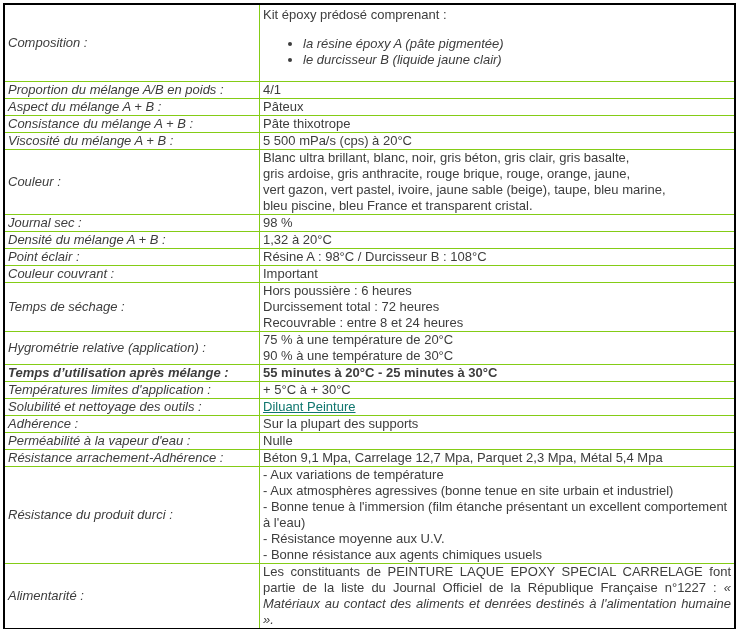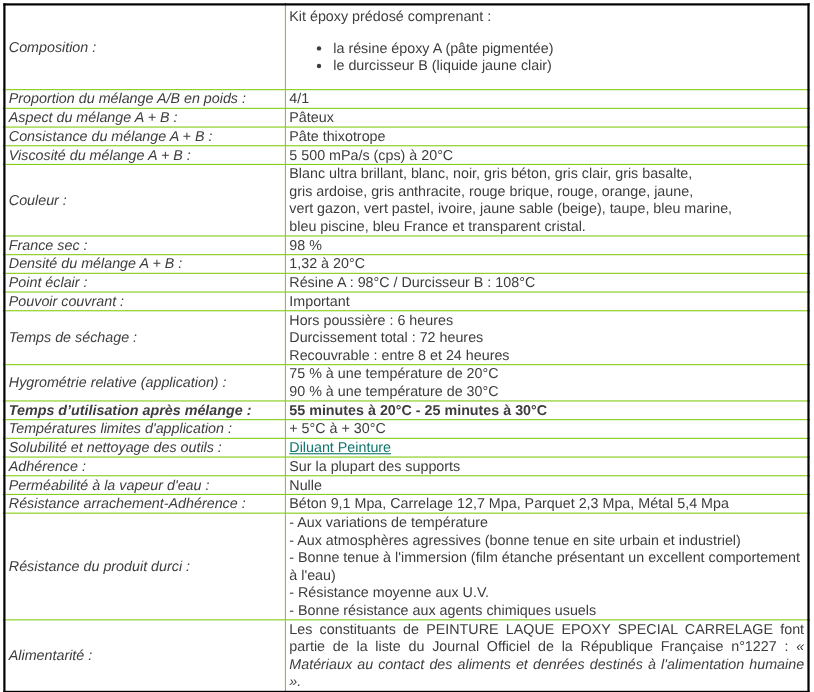--- a/index.html
+++ b/index.html
@@ -39,20 +39,21 @@
     font-weight: 700;
   }
   td.value-cell a {
     color: #0f766e;
     text-decoration: underline;
     cursor: pointer;
   }
   td.value-cell ul {
     margin: 13px 0;
     padding-left: 40px;
+    font-style: italic;
   }
   td.value-cell ul li {
     line-height: 16px;
   }
   td.value-cell .intro {
     margin: 0;
     padding-top: 2px;
   }
   td.justify {
     text-align: justify;
@@ -88,33 +89,33 @@
         </tr>
         <tr>
           <td class="label-cell">Viscosité du mélange A + B :</td>
           <td class="value-cell">5 500 mPa/s (cps) à 20°C</td>
         </tr>
         <tr>
           <td class="label-cell">Couleur :</td>
           <td class="value-cell"><span>Blanc ultra brillant, blanc, noir, gris béton, gris clair, gris basalte,</span><br><span>gris ardoise, gris anthracite, rouge brique, rouge, orange, jaune,</span><br><span>vert gazon, vert pastel, ivoire, jaune sable (beige), taupe, bleu marine,</span><br><span>bleu piscine, bleu France et transparent cristal.</span></td>
         </tr>
         <tr>
-          <td class="label-cell">France sec :</td>
+          <td class="label-cell">Journal sec :</td>
           <td class="value-cell">98 %</td>
         </tr>
         <tr>
           <td class="label-cell">Densité du mélange A + B :</td>
           <td class="value-cell">1,32 à 20°C</td>
         </tr>
         <tr>
           <td class="label-cell">Point éclair :</td>
           <td class="value-cell">Résine A : 98°C / Durcisseur B : 108°C</td>
         </tr>
         <tr>
-          <td class="label-cell">Pouvoir couvrant :</td>
+          <td class="label-cell">Couleur couvrant :</td>
           <td class="value-cell">Important</td>
         </tr>
         <tr>
           <td class="label-cell">Temps de séchage :</td>
           <td class="value-cell"><span>Hors poussière : 6 heures</span><br><span>Durcissement total : 72 heures</span><br><span>Recouvrable : entre 8 et 24 heures</span></td>
         </tr>
         <tr>
           <td class="label-cell">Hygrométrie relative (application) :</td>
           <td class="value-cell"><span>75 % à une température de 20°C</span><br><span>90 % à une température de 30°C</span></td>
         </tr>

